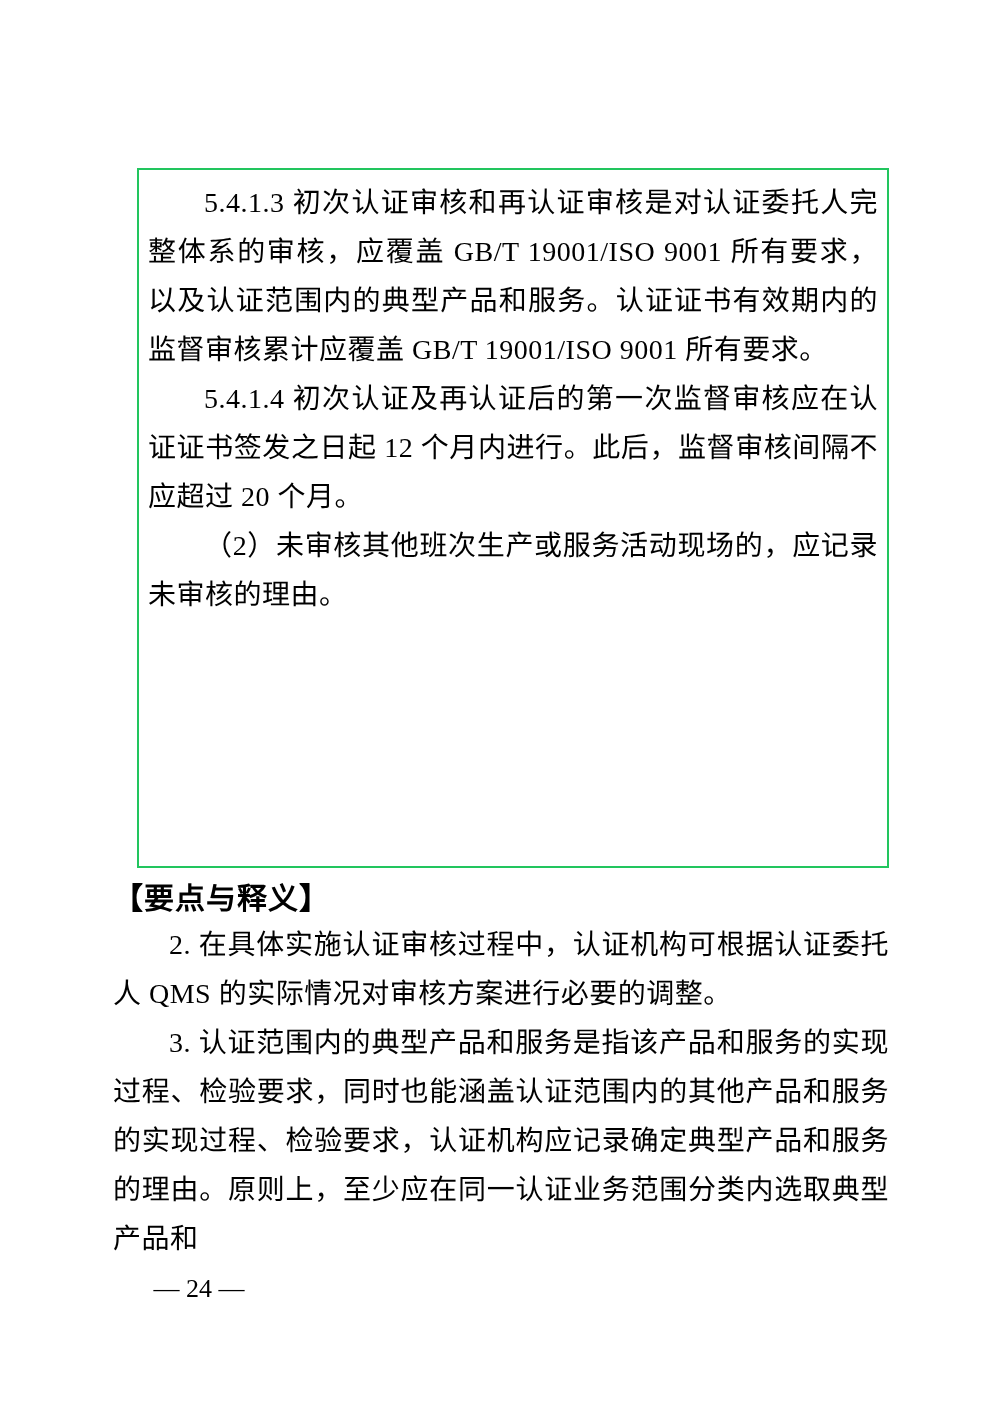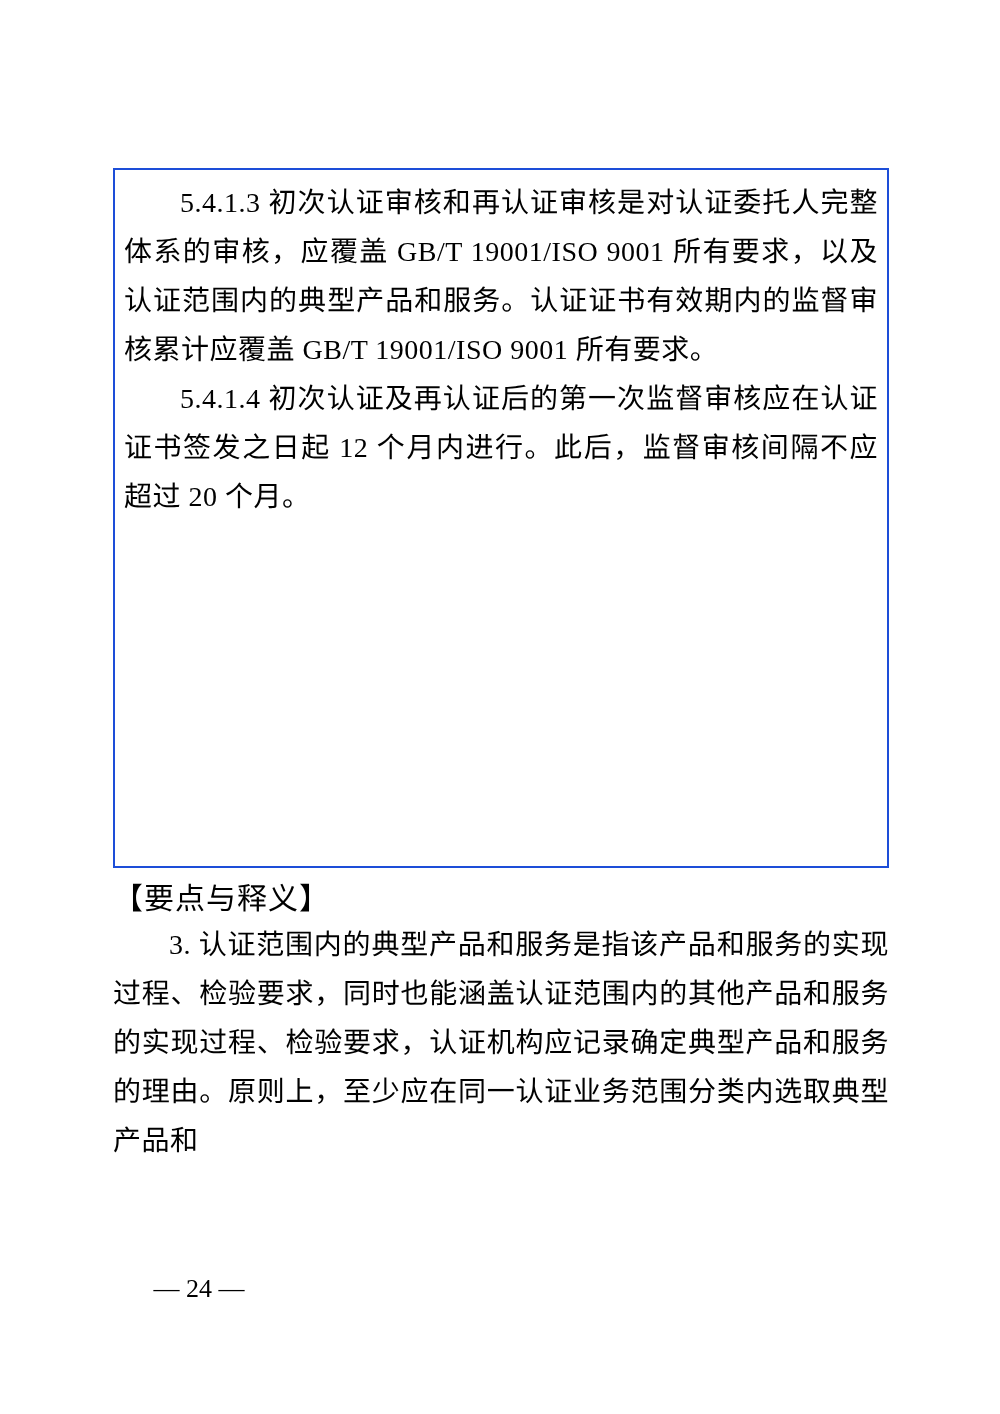--- a/index.html
+++ b/index.html
@@ -17,39 +17,40 @@
     overflow: hidden;
   }
   .content {
     position: absolute;
     left: 113px;
     top: 168px;
     width: 776px;
   }
   .bordered-box {
     box-sizing: border-box;
-    border: 2px solid #1d4ed8;
+    border: 2px solid #22c55e;
     padding: 8px 9px 24px 9px;
     min-height: 700px;
+    margin-left: 24px;
   }
   .bordered-box p,
   .points p {
     margin: 0;
     font-size: 28px;
     line-height: 49px;
     text-align: justify;
     text-align-last: left;
     text-justify: inter-ideograph;
     text-indent: 2em;
     letter-spacing: 0.5px;
   }
   .section-heading {
     margin: 12px 0 2px 0;
     font-family: "Liberation Sans", "DejaVu Sans", sans-serif;
-    font-weight: normal;
+    font-weight: bold;
     font-size: 30px;
     line-height: 38px;
     letter-spacing: 1px;
   }
   .page-number {
     position: absolute;
     left: 113px;
     top: 1272px;
     width: 172px;
     text-align: center;
@@ -61,24 +62,26 @@
 </style>
 </head>
 <body>
 
 <div class="page">
   <div class="content">
 
     <div class="bordered-box">
       <p>5.4.1.3 初次认证审核和再认证审核是对认证委托人完整体系的审核，应覆盖 GB/T 19001/ISO 9001 所有要求，以及认证范围内的典型产品和服务。认证证书有效期内的监督审核累计应覆盖 GB/T 19001/ISO 9001 所有要求。</p>
       <p>5.4.1.4 初次认证及再认证后的第一次监督审核应在认证证书签发之日起 12 个月内进行。此后，监督审核间隔不应超过 20 个月。</p>
+      <p>（2）未审核其他班次生产或服务活动现场的，应记录未审核的理由。</p>
     </div>
 
     <h2 class="section-heading">【要点与释义】</h2>
 
     <div class="points">
+      <p>2. 在具体实施认证审核过程中，认证机构可根据认证委托人 QMS 的实际情况对审核方案进行必要的调整。</p>
       <p>3. 认证范围内的典型产品和服务是指该产品和服务的实现过程、检验要求，同时也能涵盖认证范围内的其他产品和服务的实现过程、检验要求，认证机构应记录确定典型产品和服务的理由。原则上，至少应在同一认证业务范围分类内选取典型产品和</p>
     </div>
 
   </div>
 
   <div class="page-number">— 24 —</div>
 </div>
 
 </body></html>

